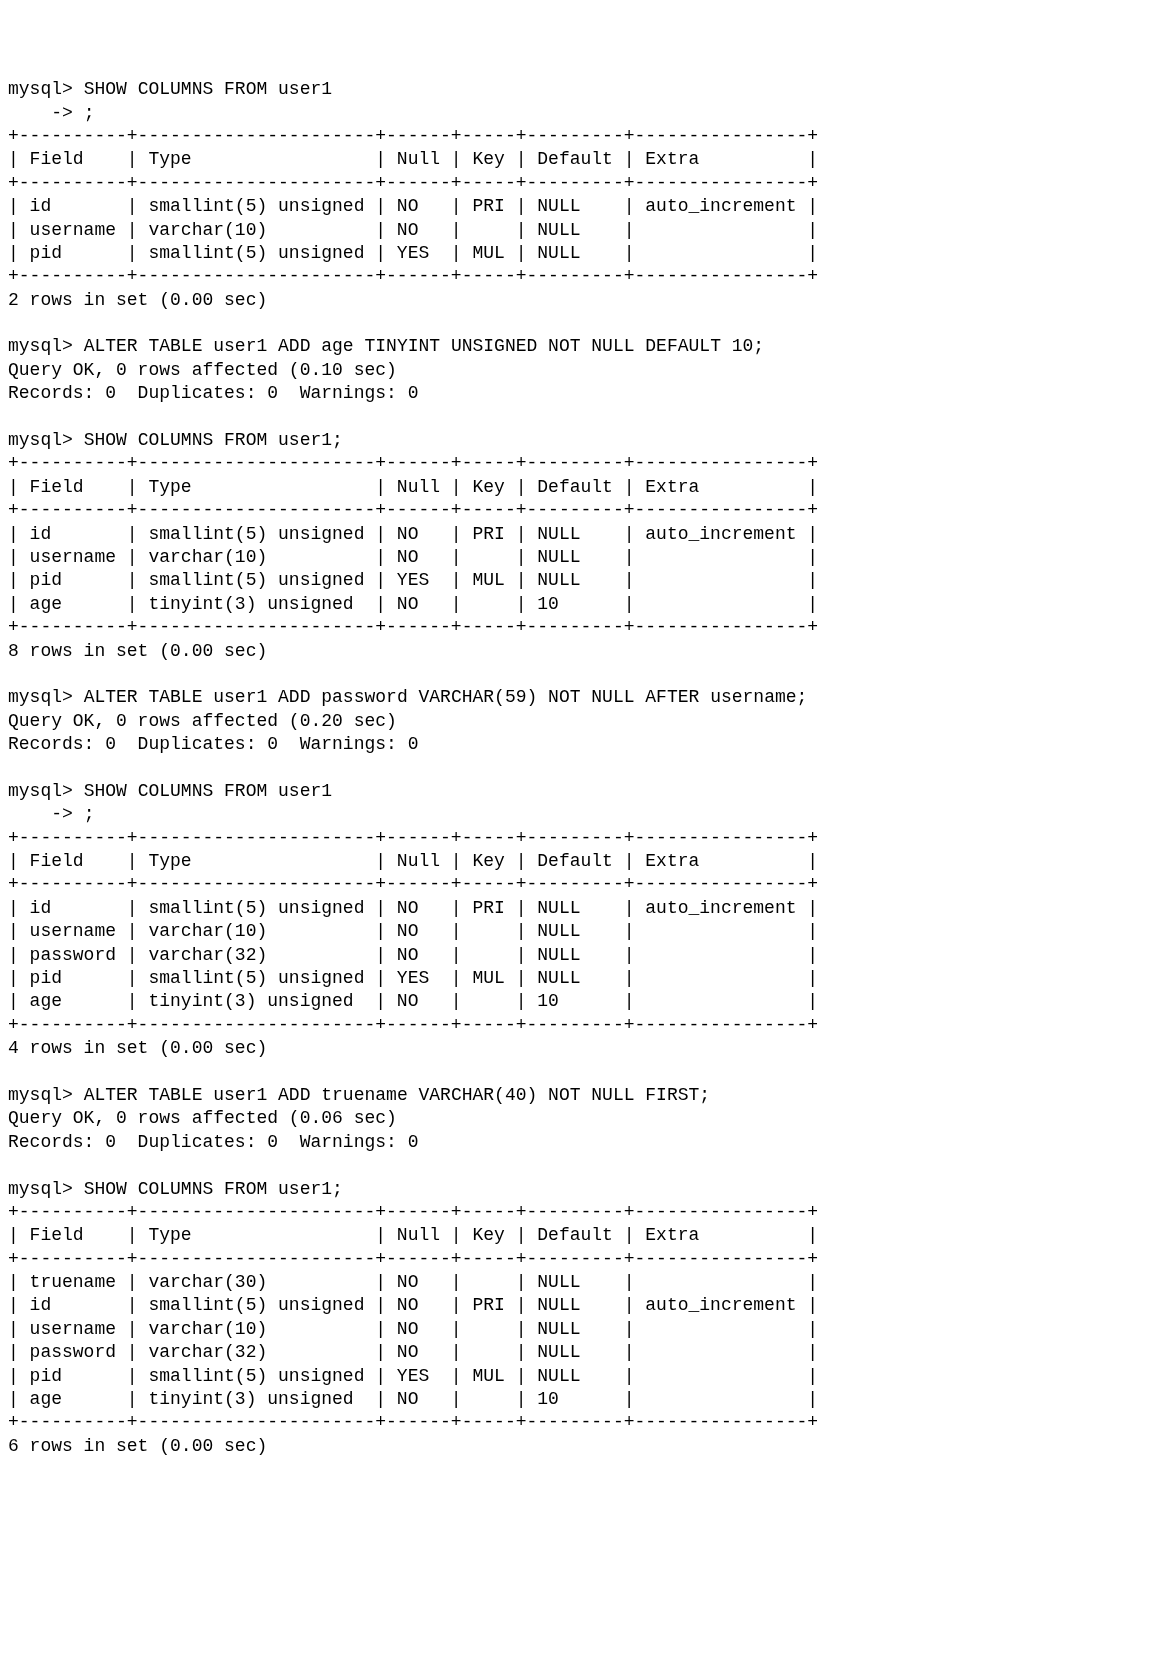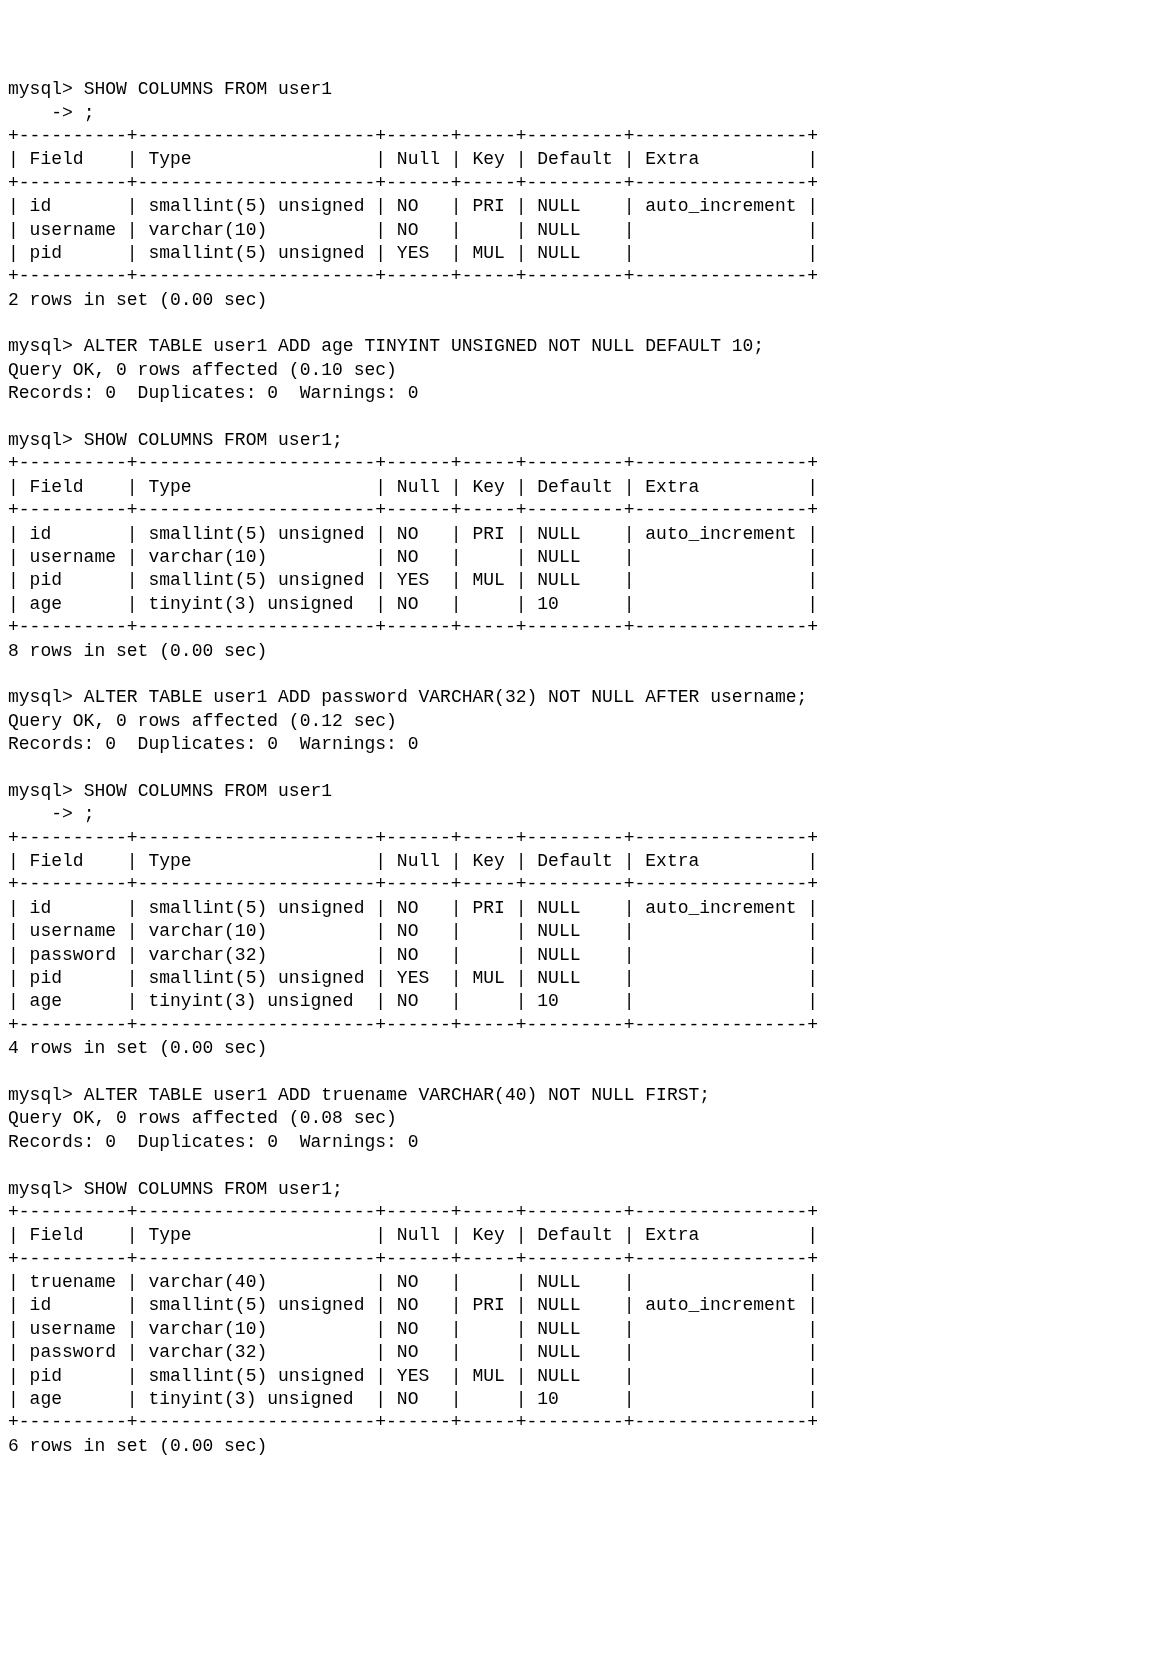--- a/index.html
+++ b/index.html
@@ -35,46 +35,46 @@
 <span>+----------+----------------------+------+-----+---------+----------------+</span>
 <span>| Field    | Type                 | Null | Key | Default | Extra          |</span>
 <span>+----------+----------------------+------+-----+---------+----------------+</span>
 <span>| id       | smallint(5) unsigned | NO   | PRI | NULL    | auto_increment |</span>
 <span>| username | varchar(10)          | NO   |     | NULL    |                |</span>
 <span>| pid      | smallint(5) unsigned | YES  | MUL | NULL    |                |</span>
 <span>| age      | tinyint(3) unsigned  | NO   |     | 10      |                |</span>
 <span>+----------+----------------------+------+-----+---------+----------------+</span>
 <span>8 rows in set (0.00 sec)</span>
 
-<span>mysql&gt; </span><span>ALTER TABLE user1 ADD password VARCHAR(32) NOT NULL AFTER username;</span>
-<span>Query OK, 0 rows affected (0.12 sec)</span>
+<span>mysql&gt; </span><span>ALTER TABLE user1 ADD password VARCHAR(59) NOT NULL AFTER username;</span>
+<span>Query OK, 0 rows affected (0.20 sec)</span>
 <span>Records: 0  Duplicates: 0  Warnings: 0</span>
 
 <span>mysql&gt; </span><span>SHOW COLUMNS FROM user1</span>
 <span>    -&gt; </span><span>;</span>
 <span>+----------+----------------------+------+-----+---------+----------------+</span>
 <span>| Field    | Type                 | Null | Key | Default | Extra          |</span>
 <span>+----------+----------------------+------+-----+---------+----------------+</span>
 <span>| id       | smallint(5) unsigned | NO   | PRI | NULL    | auto_increment |</span>
 <span>| username | varchar(10)          | NO   |     | NULL    |                |</span>
 <span>| password | varchar(32)          | NO   |     | NULL    |                |</span>
 <span>| pid      | smallint(5) unsigned | YES  | MUL | NULL    |                |</span>
 <span>| age      | tinyint(3) unsigned  | NO   |     | 10      |                |</span>
 <span>+----------+----------------------+------+-----+---------+----------------+</span>
 <span>4 rows in set (0.00 sec)</span>
 
 <span>mysql&gt; </span><span>ALTER TABLE user1 ADD truename VARCHAR(40) NOT NULL FIRST;</span>
-<span>Query OK, 0 rows affected (0.08 sec)</span>
+<span>Query OK, 0 rows affected (0.06 sec)</span>
 <span>Records: 0  Duplicates: 0  Warnings: 0</span>
 
 <span>mysql&gt; </span><span>SHOW COLUMNS FROM user1;</span>
 <span>+----------+----------------------+------+-----+---------+----------------+</span>
 <span>| Field    | Type                 | Null | Key | Default | Extra          |</span>
 <span>+----------+----------------------+------+-----+---------+----------------+</span>
-<span>| truename | varchar(40)          | NO   |     | NULL    |                |</span>
+<span>| truename | varchar(30)          | NO   |     | NULL    |                |</span>
 <span>| id       | smallint(5) unsigned | NO   | PRI | NULL    | auto_increment |</span>
 <span>| username | varchar(10)          | NO   |     | NULL    |                |</span>
 <span>| password | varchar(32)          | NO   |     | NULL    |                |</span>
 <span>| pid      | smallint(5) unsigned | YES  | MUL | NULL    |                |</span>
 <span>| age      | tinyint(3) unsigned  | NO   |     | 10      |                |</span>
 <span>+----------+----------------------+------+-----+---------+----------------+</span>
 <span>6 rows in set (0.00 sec)</span></div>
 
 
 

